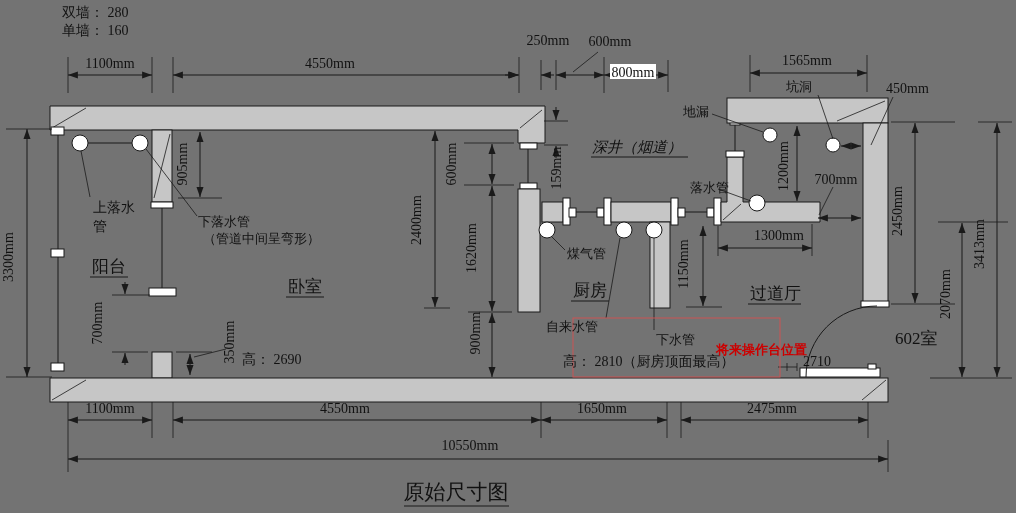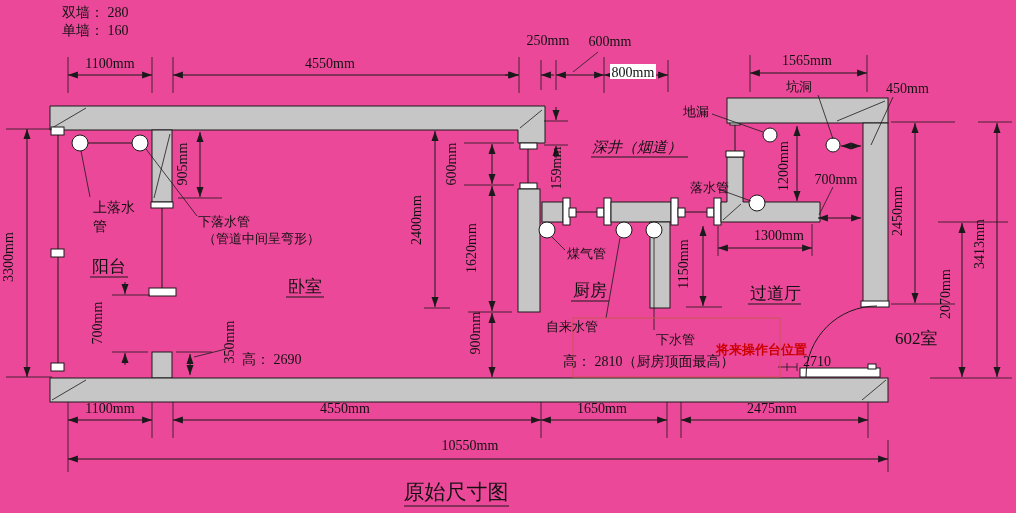--- a/index.html
+++ b/index.html
@@ -1,16 +1,16 @@
 <!DOCTYPE html>
 <html><head>
 <meta charset="utf-8">
 <style>
   html,body{margin:0;padding:0;background:#ffffff;}
-  .stage{position:relative;width:1016px;height:513px;background:#ec4899;overflow:hidden;}
+  .stage{position:relative;width:1016px;height:513px;background:#737373;overflow:hidden;}
   svg{display:block;}
   .wall{fill:#c6c6c6;stroke:#1a1a1a;stroke-width:1;}
   .cap{fill:#ffffff;stroke:#1a1a1a;stroke-width:1;}
   .ln{stroke:#1a1a1a;stroke-width:1;fill:none;}
   .thin{stroke:#1a1a1a;stroke-width:0.8;fill:none;}
   .circ{fill:#ffffff;stroke:#1a1a1a;stroke-width:1;}
   .t{font-family:"Liberation Serif","DejaVu Serif",serif;font-size:14px;fill:#111;}
   .ts{font-family:"Liberation Serif","DejaVu Serif",serif;font-size:13px;fill:#111;}
   .t-room{font-family:"Liberation Serif","DejaVu Serif",serif;font-size:17px;fill:#111;}
   .t-shaft{font-family:"Liberation Serif","DejaVu Serif",serif;font-size:15px;font-style:italic;fill:#111;}

